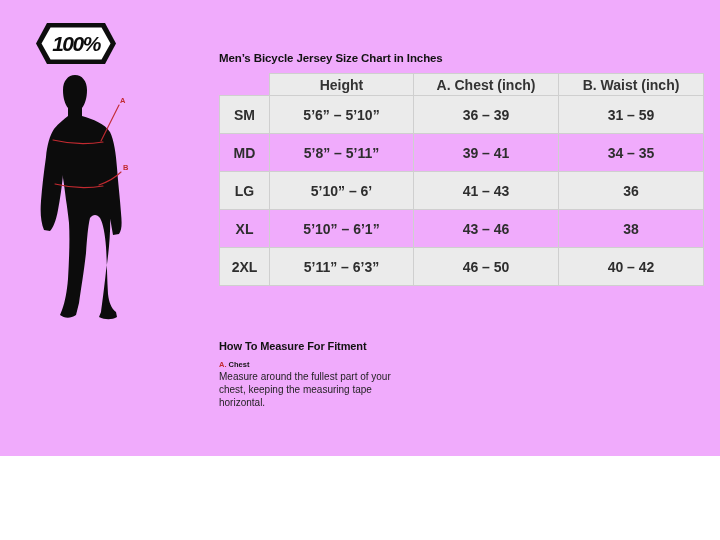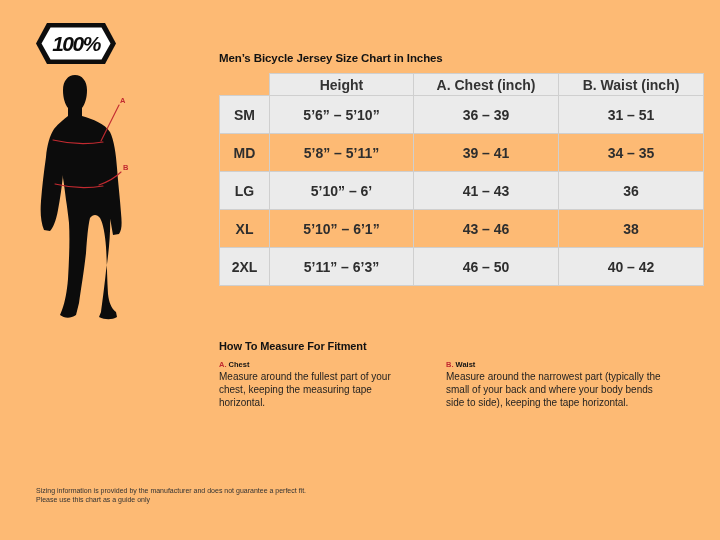--- a/index.html
+++ b/index.html
@@ -1,17 +1,17 @@
 <!DOCTYPE html>
 <html style="--accent_red: #c22a30; --table_gray: #ebebeb; --border_gray: #cfcfcf;"><head>
 <meta charset="utf-8">
 <style>
   html,body { margin:0; padding:0; background:#fff; }
   .page {
-    position:relative; width:720px; height:540px; background:#fdba74;
+    position:relative; width:720px; height:456px; background:#f0abfc;
     font-family:"Liberation Sans", sans-serif; overflow:hidden;
   }
 
   
   .logo { position:absolute; left:35px; top:22px; width:82px; height:43px; }
   .logo-outer { fill:#0d0d0d; }
   .logo-inner { fill:#ffffff; }
   .logo-text { font-family:"Liberation Sans", sans-serif; font-style:italic; font-weight:700;
                font-size:21px; letter-spacing:-1.5px; fill:#0d0d0d; }
 
@@ -105,21 +105,21 @@
           <th>Height</th>
           <th>A. Chest (inch)</th>
           <th>B. Waist (inch)</th>
         </tr>
       </thead>
       <tbody>
         <tr>
           <td>SM</td>
           <td>5’6” – 5’10”</td>
           <td>36 – 39</td>
-          <td>31 – 51</td>
+          <td>31 – 59</td>
         </tr>
         <tr>
           <td>MD</td>
           <td>5’8” – 5’11”</td>
           <td>39 – 41</td>
           <td>34 – 35</td>
         </tr>
         <tr>
           <td>LG</td>
           <td>5’10” – 6’</td>
@@ -141,24 +141,20 @@
       </tbody>
     </table>
 
     <div class="howto">
       <h2 class="howto-title">How To Measure For Fitment</h2>
       <div class="howto-cols">
         <div class="howto-col">
           <p class="measure-label"><span class="red-letter">A.</span> <span>Chest</span></p>
           <p class="measure-desc">Measure around the fullest part of your chest, keeping the measuring tape horizontal.</p>
         </div>
-        <div class="howto-col col-b">
-          <p class="measure-label"><span class="red-letter">B.</span> <span>Waist</span></p>
-          <p class="measure-desc">Measure around the narrowest part (typically the small of your back and where your body bends side to side), keeping the tape horizontal.</p>
-        </div>
       </div>
     </div>
   </div>
 
   <div class="legal">
     <p>Sizing information is provided by the manufacturer and does not guarantee a perfect fit.</p>
     <p>Please use this chart as a guide only</p>
   </div>
 
 </div>

